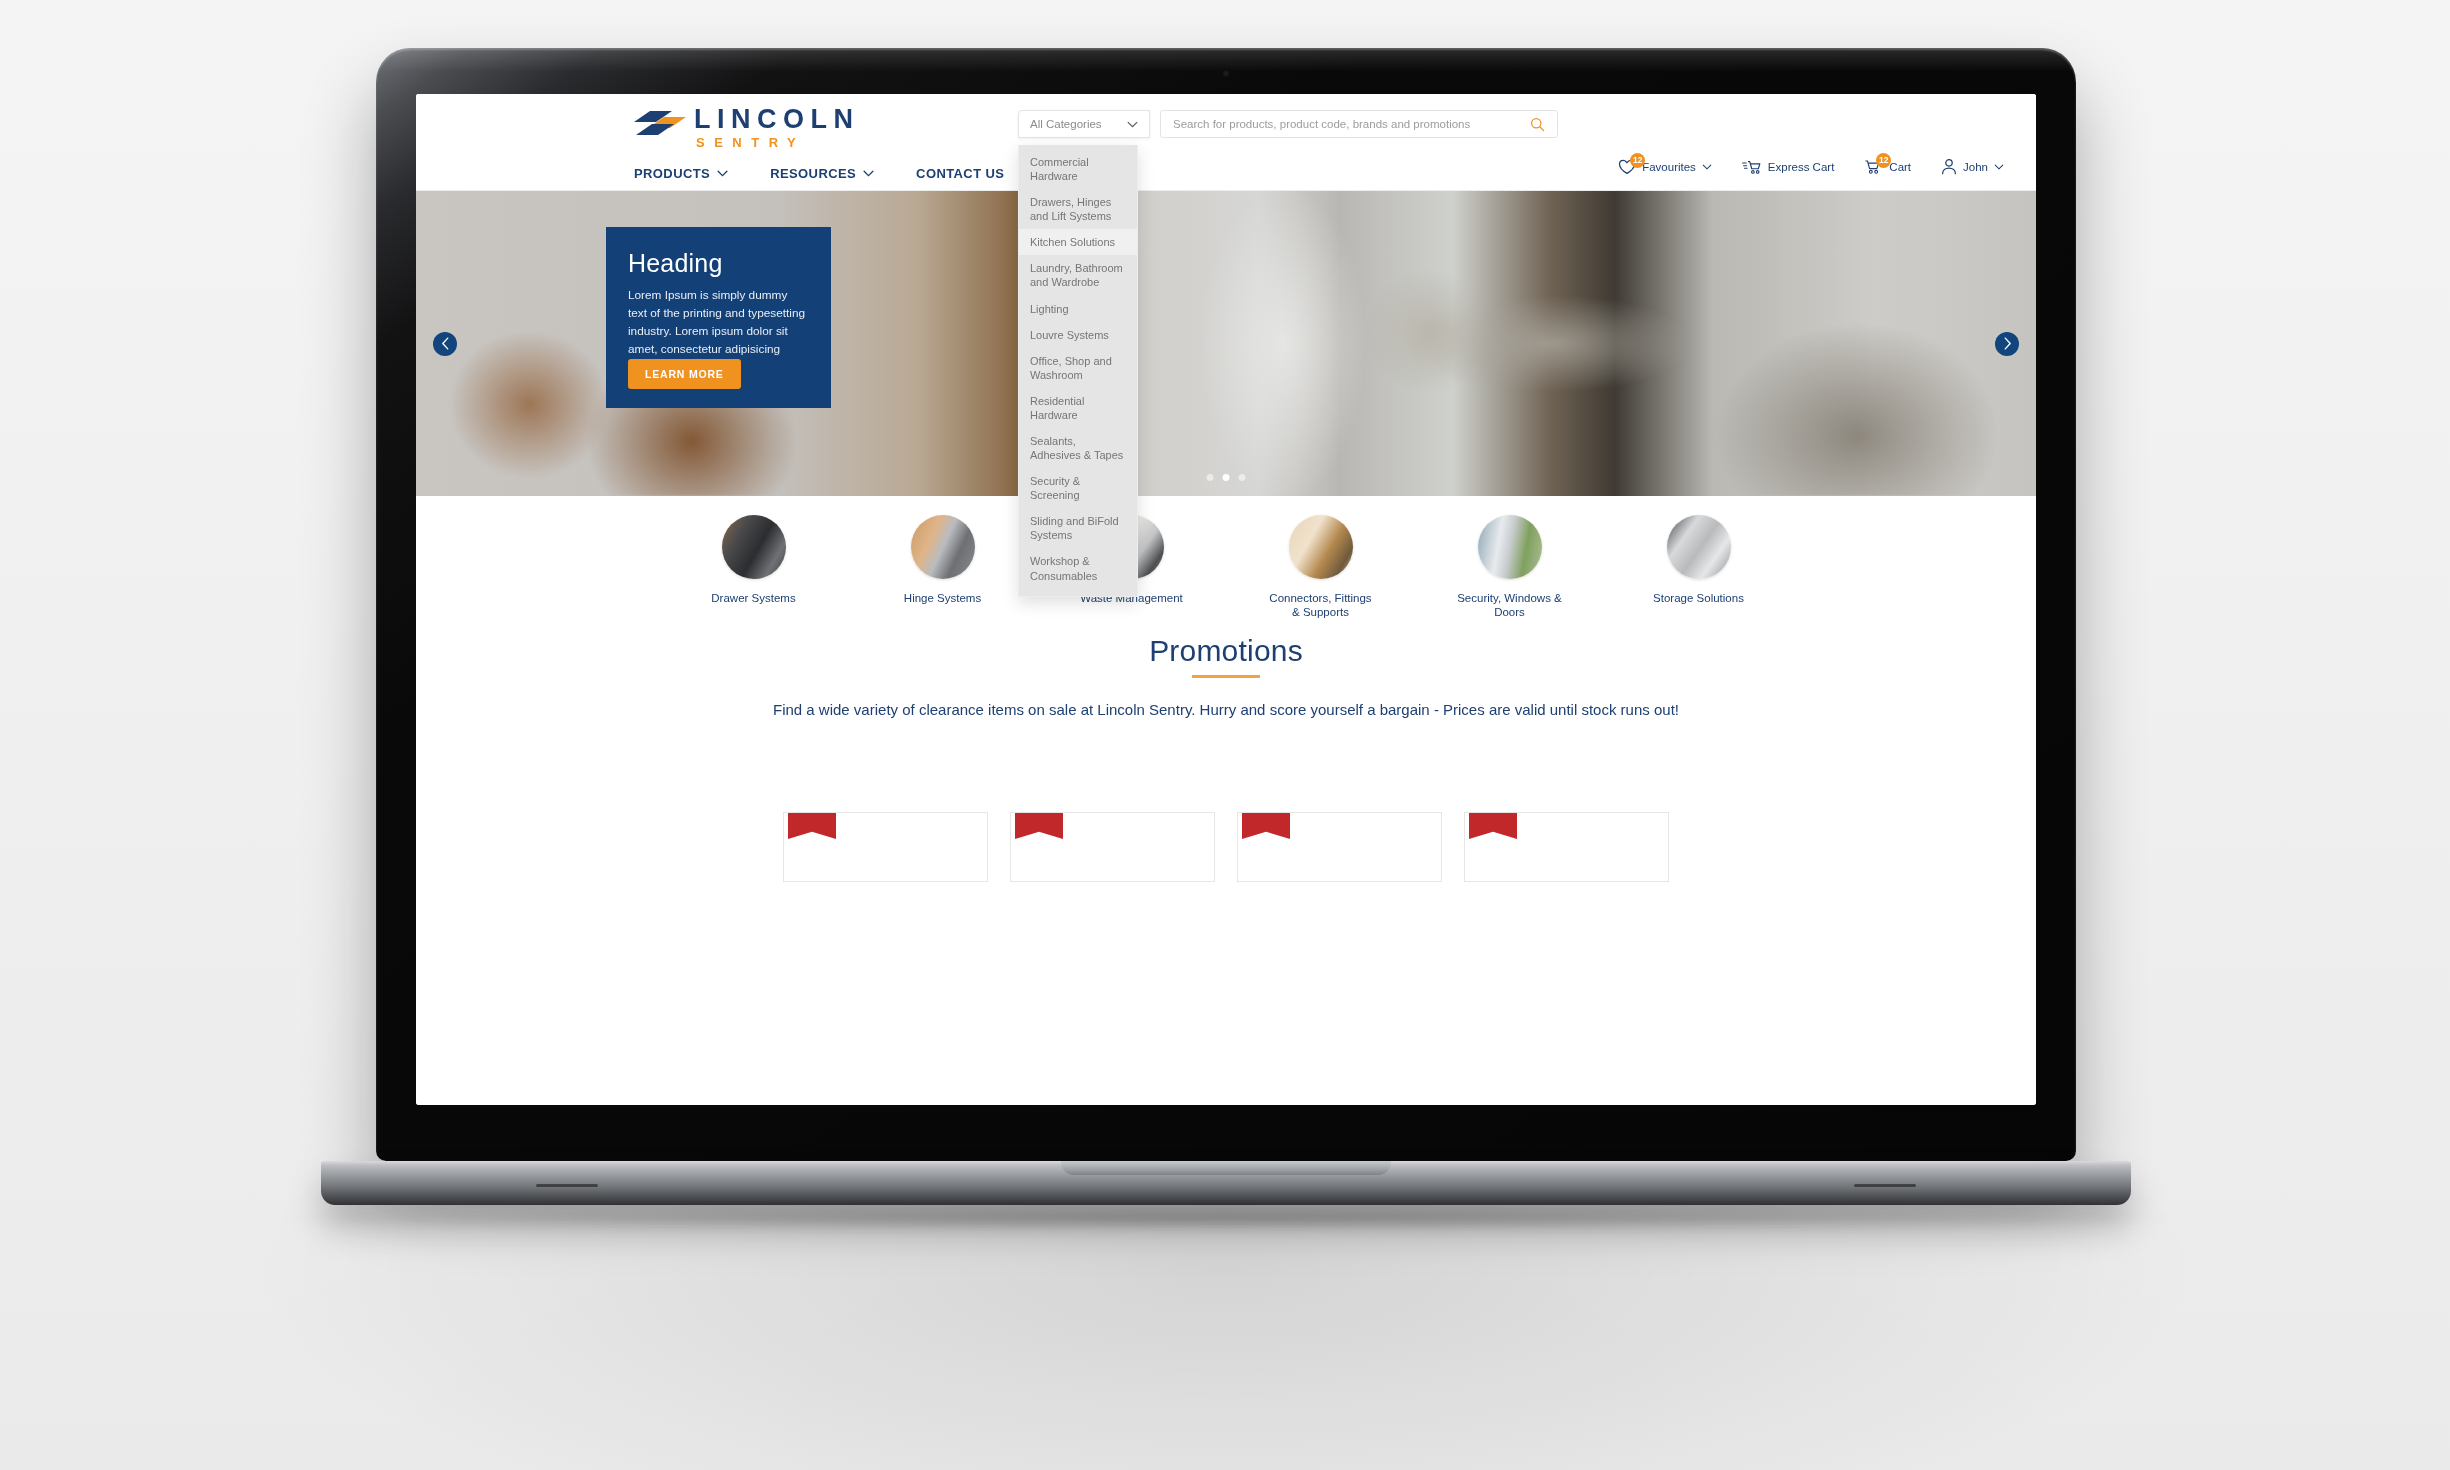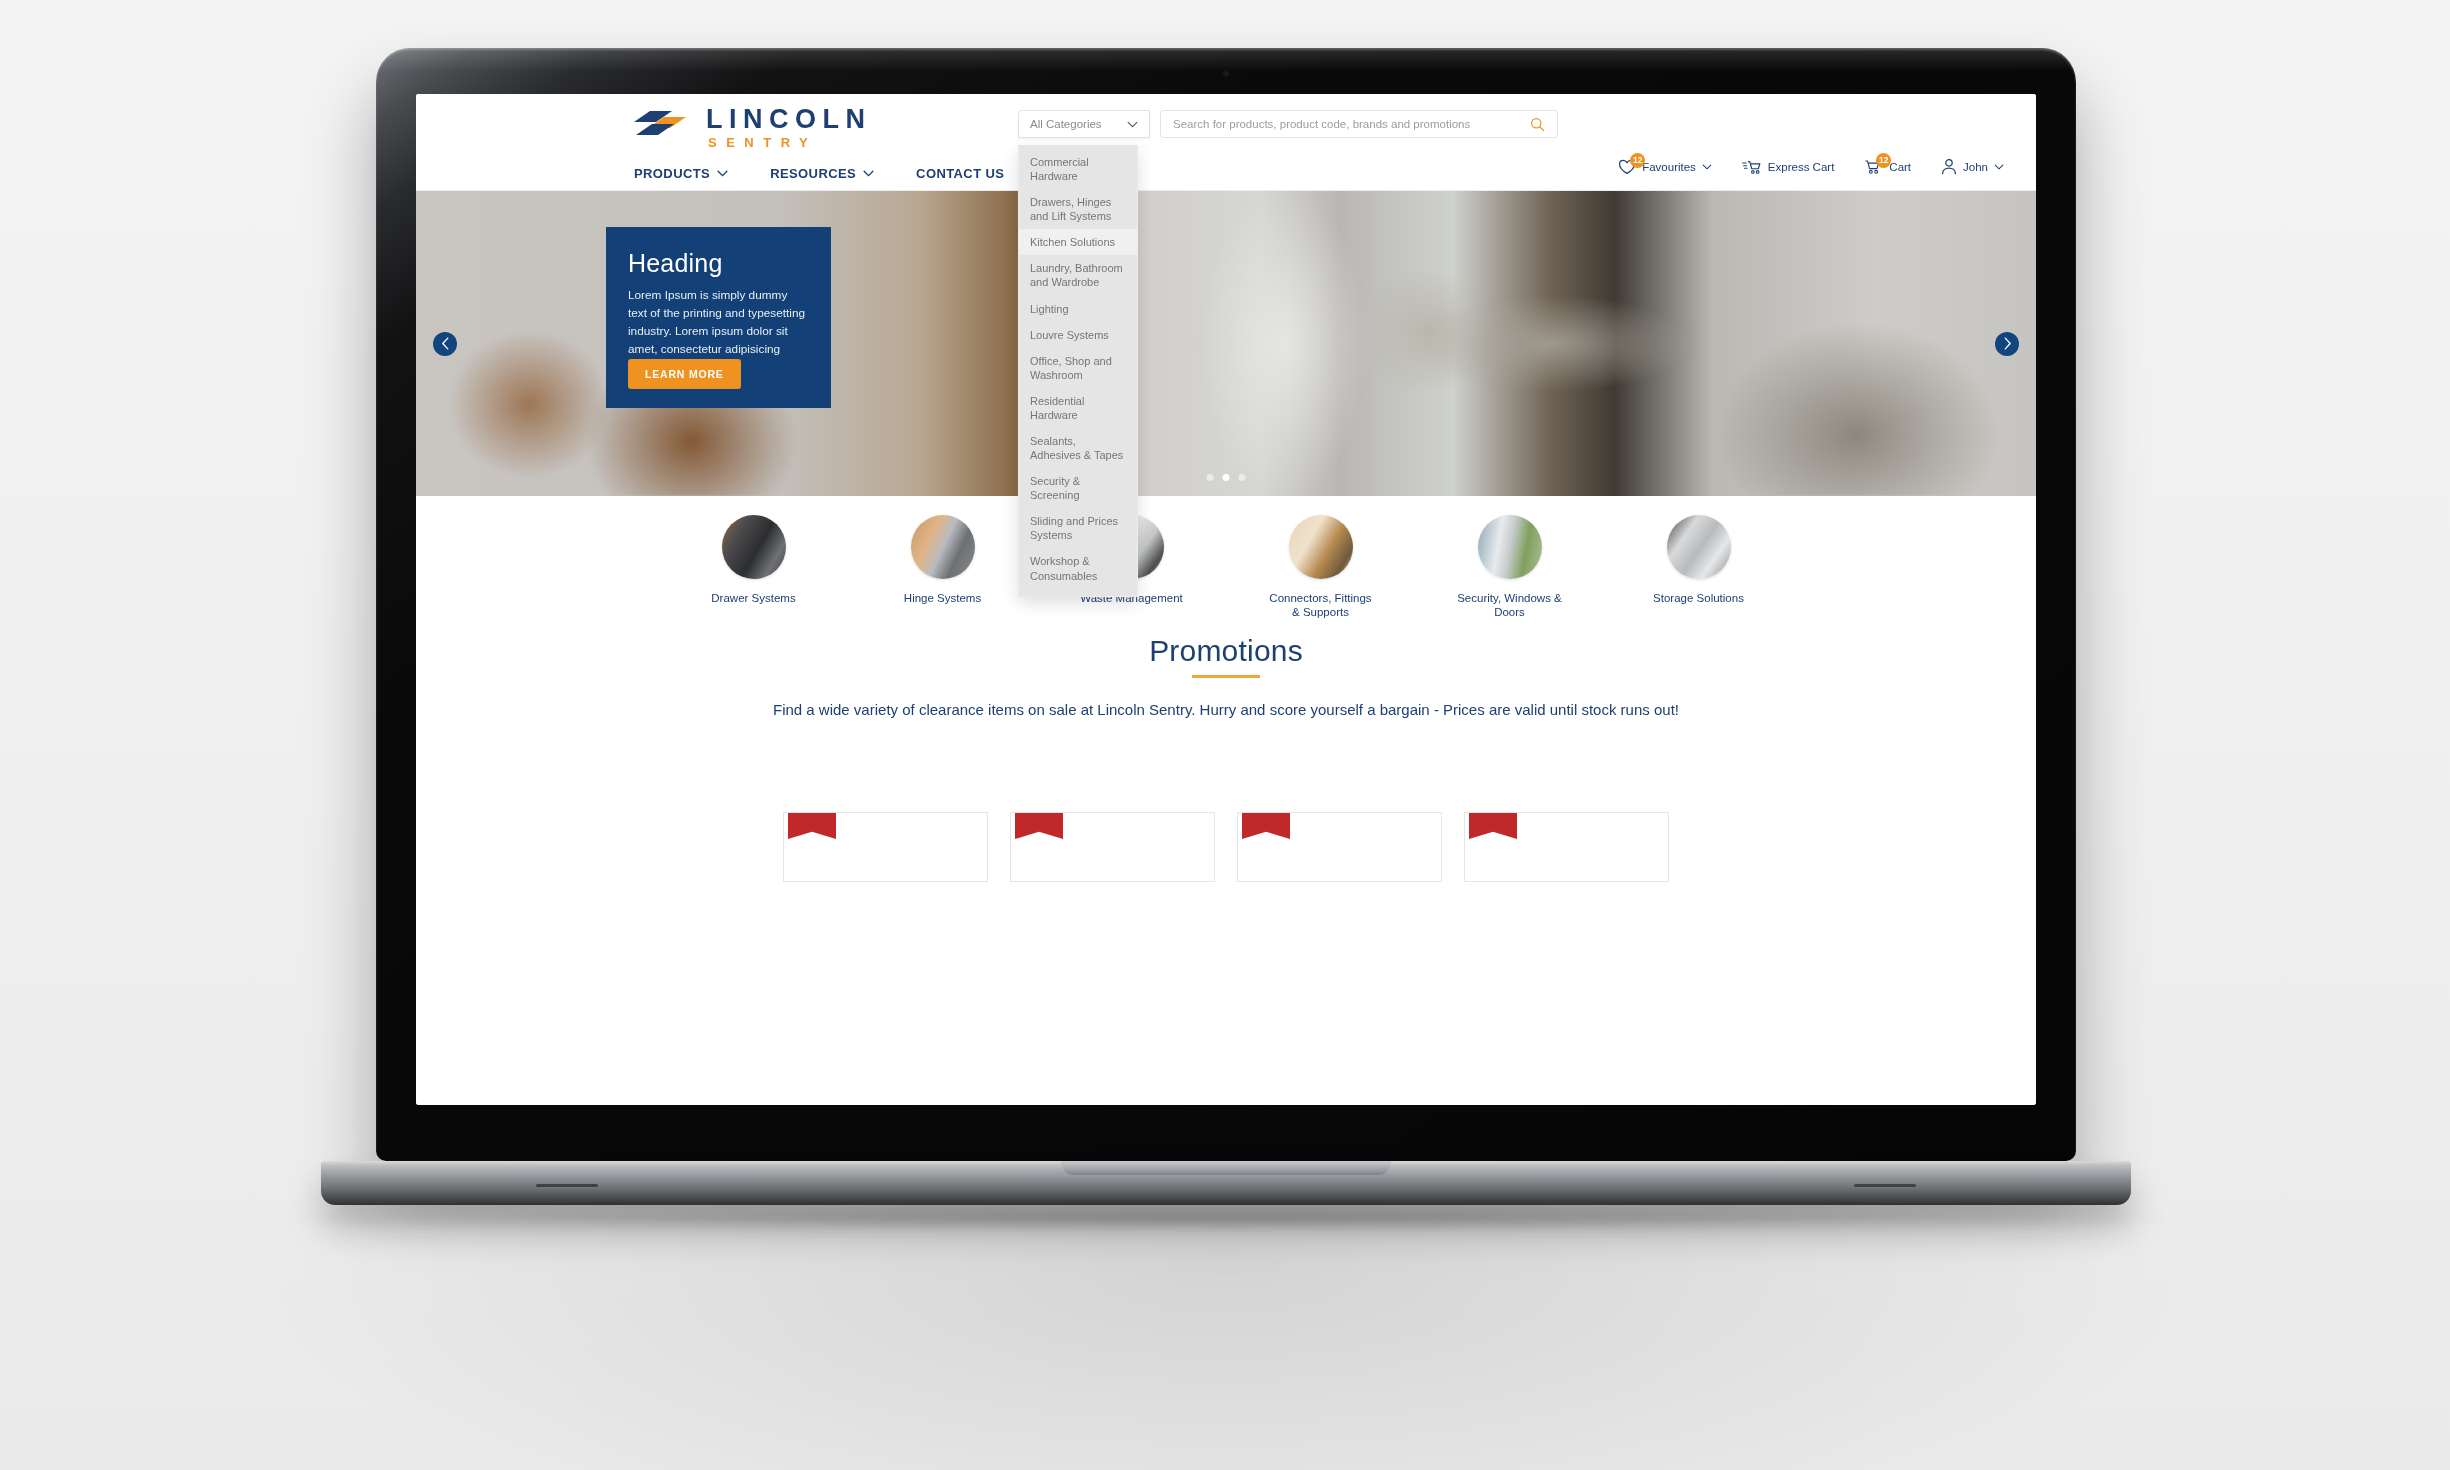--- a/index.html
+++ b/index.html
@@ -83,21 +83,21 @@
     height:34px; background:#e4e9ef;
     display:flex; align-items:center; justify-content:center;
     font-size:12.5px; color:#17396b; letter-spacing:.1px;
   }
   .notice a { color:#17396b; text-decoration:underline; margin-left:4px; }
 
   
   .header { position:relative; background:#fff; height:62px; }
   .logo-wrap{
     position:absolute; left:218px; top:12px;
-    display:flex; align-items:center; gap:12px;
+    display:flex; align-items:center; 
   }
   .logo-mark{ width:60px; height:34px; }
   .logo-text{ line-height:1; }
   .logo-top{
     font-size:27px; font-weight:700; color:#1d3f72;
     letter-spacing:6.5px; font-family:"Liberation Sans", sans-serif;
   }
   .logo-sub{
     font-size:13px; font-weight:700; color:#f0921f;
     letter-spacing:9.5px; margin-top:3px; padding-left:2px;
@@ -381,21 +381,21 @@
           <div class="cat-item">Commercial Hardware</div>
           <div class="cat-item">Drawers, Hinges and Lift Systems</div>
           <div class="cat-item active">Kitchen Solutions</div>
           <div class="cat-item">Laundry, Bathroom and Wardrobe</div>
           <div class="cat-item">Lighting</div>
           <div class="cat-item">Louvre Systems</div>
           <div class="cat-item">Office, Shop and Washroom</div>
           <div class="cat-item">Residential Hardware</div>
           <div class="cat-item">Sealants, Adhesives &amp; Tapes</div>
           <div class="cat-item">Security &amp; Screening</div>
-          <div class="cat-item">Sliding and Prices Systems</div>
+          <div class="cat-item">Sliding and BiFold Systems</div>
           <div class="cat-item">Workshop &amp; Consumables</div>
         </div>
 
         <div class="hero">
           <div class="hero-img"></div>
 
           <div class="hero-card">
             <div class="hero-h">Heading</div>
             <div class="hero-p">Lorem Ipsum is simply dummy text of the printing and typesetting industry. Lorem ipsum dolor sit amet, consectetur adipisicing</div>
             <div class="hero-btn">LEARN MORE</div>

